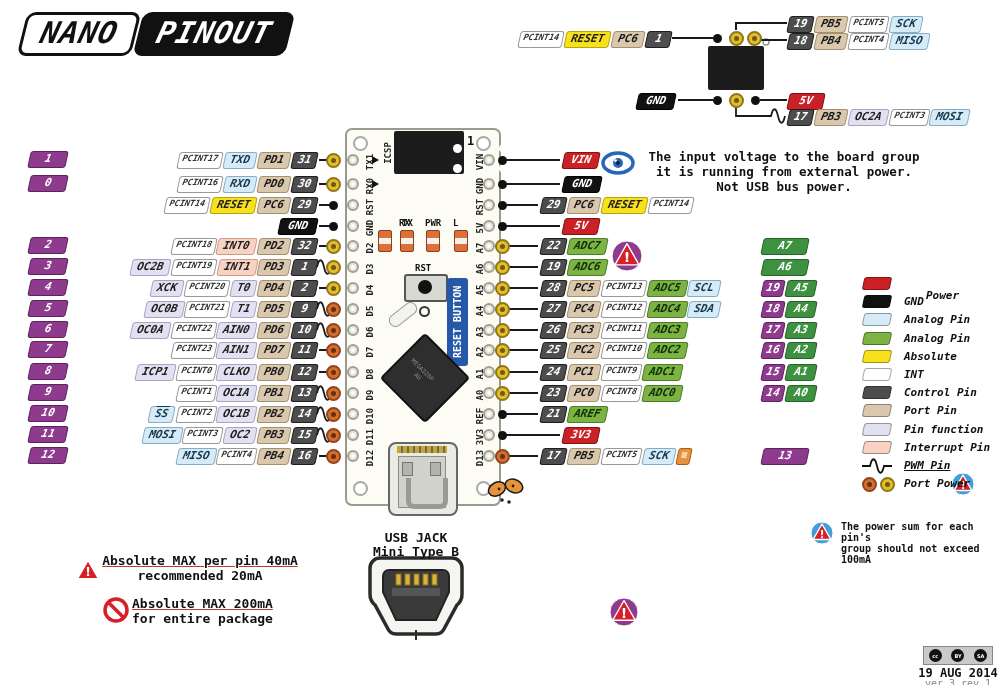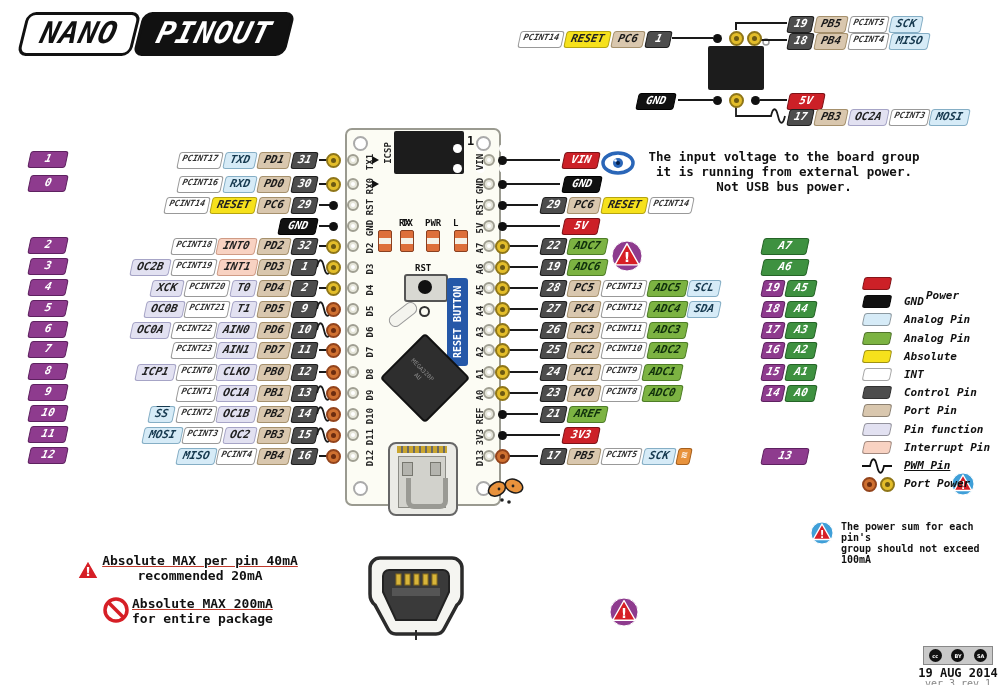--- a/index.html
+++ b/index.html
@@ -277,20 +277,24 @@
   <div class="note" style="left:100px;top:553px;width:200px;text-align:center;font-size:13px;line-height:15px;font-weight:bold;">
     <div><span class="u-red">Absolute MAX per pin 40mA</span></div>
     <div>recommended 20mA</div>
   </div>
   <div class="note" style="left:132px;top:596px;font-size:13px;line-height:15px;font-weight:bold;">
     <div><span class="u-red">Absolute MAX 200mA</span></div>
     <div>for entire package</div>
   </div>
 
 
+  <div class="note" style="left:362px;top:531px;width:108px;text-align:center;font-size:13px;line-height:14px;font-weight:bold;">
+    <div>USB JACK</div>
+    <div>Mini Type B</div>
+  </div>
 
   <div id="ccbar">
     <div class="cc">cc</div>
     <div class="cc">BY</div>
     <div class="cc">SA</div>
   </div>
   <div class="footdate">19 AUG 2014</div>
   <div class="footver">ver 3 rev 1</div>
 <div class="row" style="right: 682px; top: 151px;">
       <span class="badge b-pcint">PCINT17</span>

